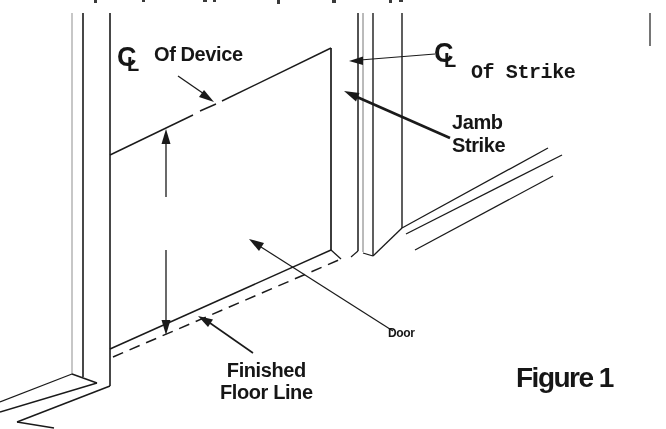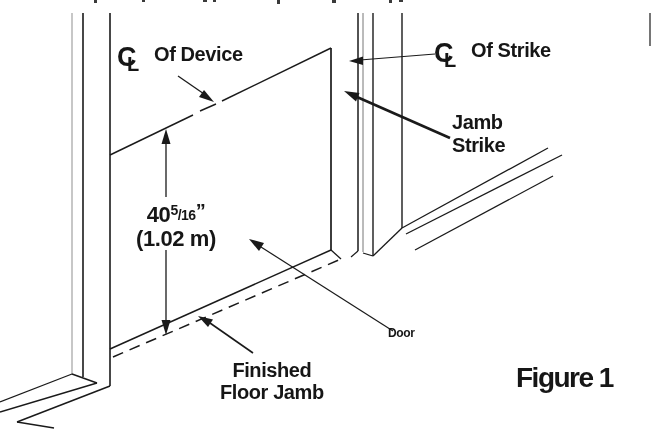--- a/index.html
+++ b/index.html
@@ -22,21 +22,21 @@
   }
   
   .clsym{position:relative;display:inline-block;width:30px;height:31px;}
   .clsym .c{position:absolute;left:0;top:0;font-size:27px;line-height:1;}
   .clsym .l{position:absolute;left:10px;top:10px;font-size:20px;line-height:1;}
   .cl-row{display:flex;align-items:flex-start;}
   .cl-row .cltext{font-size:20px;margin-left:7px;}
   #cl-device-label{left:117px;top:44px;}
   #cl-device-label .cltext{}
   #cl-strike-label{left:434px;top:40px;}
-  #cl-strike-label .cltext{margin-top:0;}
+  #cl-strike-label .cltext{margin-top:22px;font-family:Liberation Mono, monospace;}
   #strike-jamb-label{left:452px;top:111px;font-size:20px;line-height:23px;}
   #dimension-label{left:122px;top:198px;width:108px;text-align:center;font-size:22px;line-height:24px;}
   #dimension-label .frac{font-size:14px;letter-spacing:-0.5px;}
   #dimension-label .fnum{vertical-align:7px;}
   #dimension-label .fden{vertical-align:2px;}
   #dimension-label .quot{font-size:20px;vertical-align:4px;}
   #door-label{left:388px;top:327px;font-size:12px;}
   #finished-floor-label{left:220px;top:360px;font-size:20px;line-height:21.5px;text-align:center;}
   #figure-caption{left:516px;top:363px;font-size:28px;letter-spacing:-1.5px;}
 </style>
@@ -149,27 +149,23 @@
       <span class="l">L</span>
     </span>
     <span class="cltext">Of Strike</span>
   </div>
 
   <div class="lbl" id="strike-jamb-label">
     <div>Jamb</div>
     <div>Strike</div>
   </div>
 
-  <div class="lbl" id="dimension-label">
-    <div><span>40</span><span class="frac fnum">5</span><span class="frac fden">/</span><span class="frac fden">16</span><span class="quot">”</span></div>
-    <div>(1.02 m)</div>
-  </div>
 
   <div class="lbl" id="door-label">Door</div>
 
   <div class="lbl" id="finished-floor-label">
     <div>Finished</div>
-    <div>Floor Jamb</div>
+    <div>Floor Line</div>
   </div>
 
   <div class="lbl" id="figure-caption">Figure 1</div>
 
 </div>
 
 </body></html>

